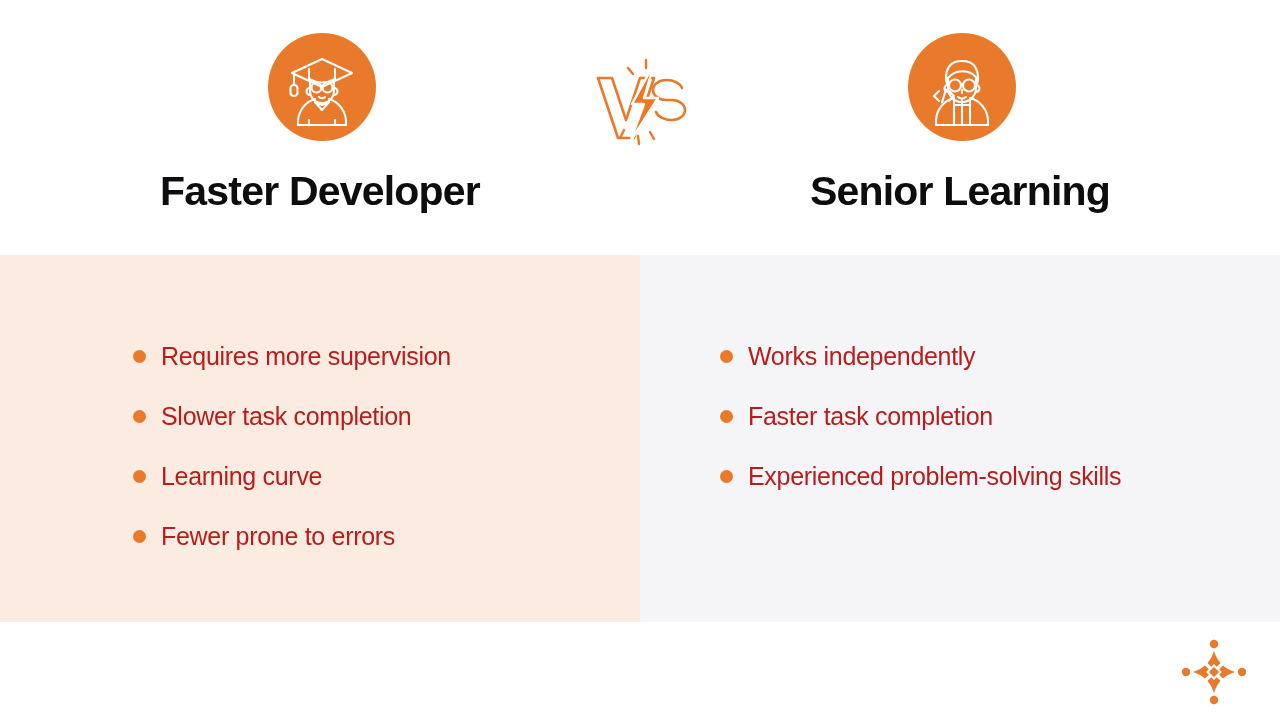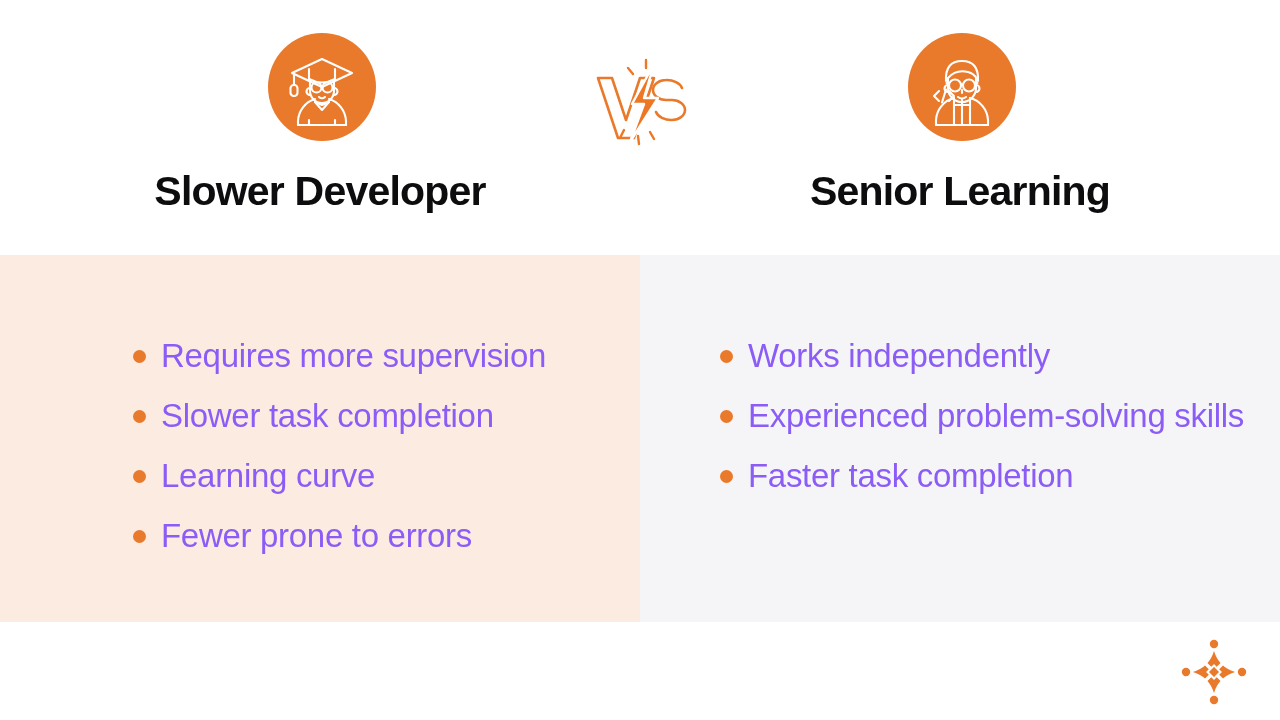--- a/index.html
+++ b/index.html
@@ -102,23 +102,23 @@
   .bullet-dot {
     width: 13px;
     height: 13px;
     border-radius: 50%;
     background: #E97A2C;
     flex: 0 0 13px;
     margin-right: 15px;
   }
 
   .bullet-text {
-    font-size: 33px;
+    font-size: 25px;
     font-weight: 500;
-    color: #8b5cf6;
+    color: #b91c1c;
     letter-spacing: -0.3px;
     white-space: nowrap;
     font-family: "Liberation Sans", sans-serif;
   }
 
   
   .brand-logo {
     position: absolute;
     left: 1180px;
     top: 638px;
@@ -216,21 +216,21 @@
         <g stroke="#ED7723" stroke-width="2.4" stroke-linecap="round">
           <path d="M58 8 L58 16"></path>
           <path d="M40 16 L45 22"></path>
           <path d="M36 78 L32 86"></path>
           <path d="M50 84 L51 92"></path>
           <path d="M62 80 L66 87"></path>
         </g>
       </svg>
     </div>
 
-    <div class="col-title left">Slower Developer</div>
+    <div class="col-title left">Faster Developer</div>
 
     <div class="col-title right">Senior Learning</div>
   </div>
 
   <div class="panels">
 
     <div class="panel left">
       <ul class="bullet-list">
         <li class="bullet-item">
           <span class="bullet-dot"></span>
@@ -252,25 +252,25 @@
     </div>
 
     <div class="panel right">
       <ul class="bullet-list">
         <li class="bullet-item">
           <span class="bullet-dot"></span>
           <span class="bullet-text">Works independently</span>
         </li>
         <li class="bullet-item">
           <span class="bullet-dot"></span>
+          <span class="bullet-text">Faster task completion</span>
+        </li>
+        <li class="bullet-item">
+          <span class="bullet-dot"></span>
           <span class="bullet-text">Experienced problem-solving skills</span>
-        </li>
-        <li class="bullet-item">
-          <span class="bullet-dot"></span>
-          <span class="bullet-text">Faster task completion</span>
         </li>
       </ul>
     </div>
   </div>
 
   <div class="brand-logo">
     <svg viewBox="0 0 68 68" xmlns="http://www.w3.org/2000/svg">
 
       <path d="M34 13
                C37.5 24, 44 30.5, 55 34

